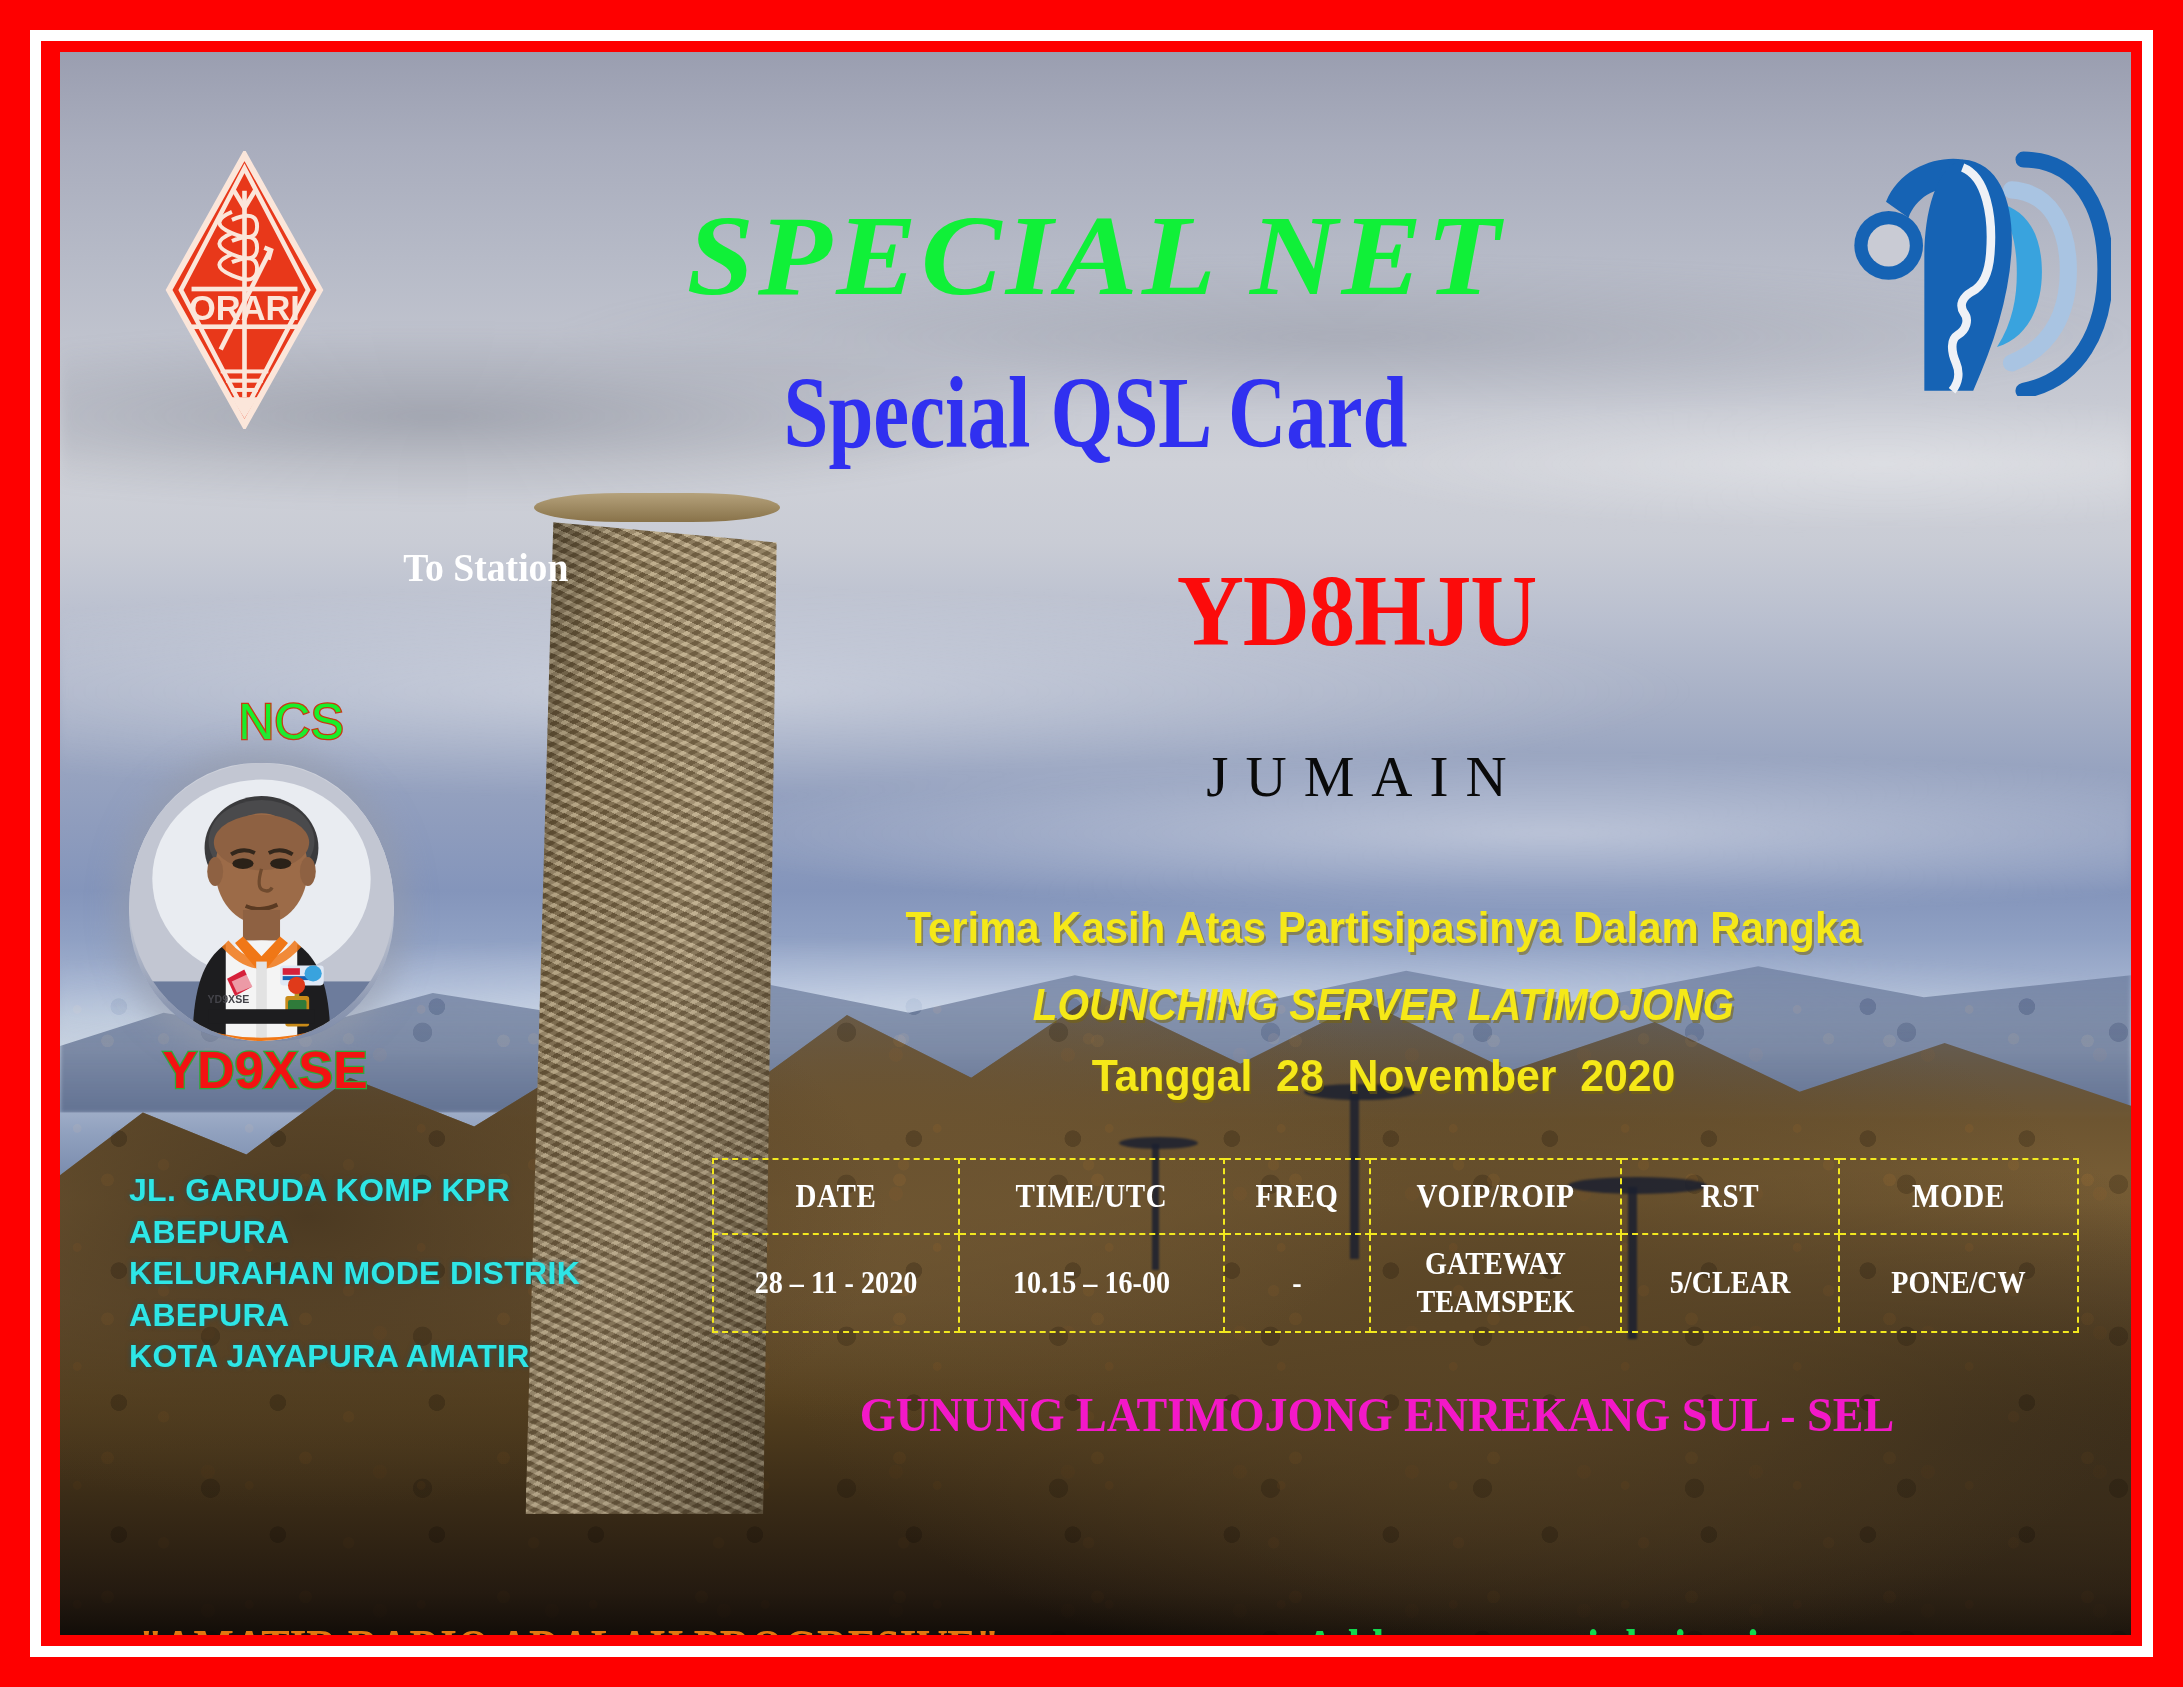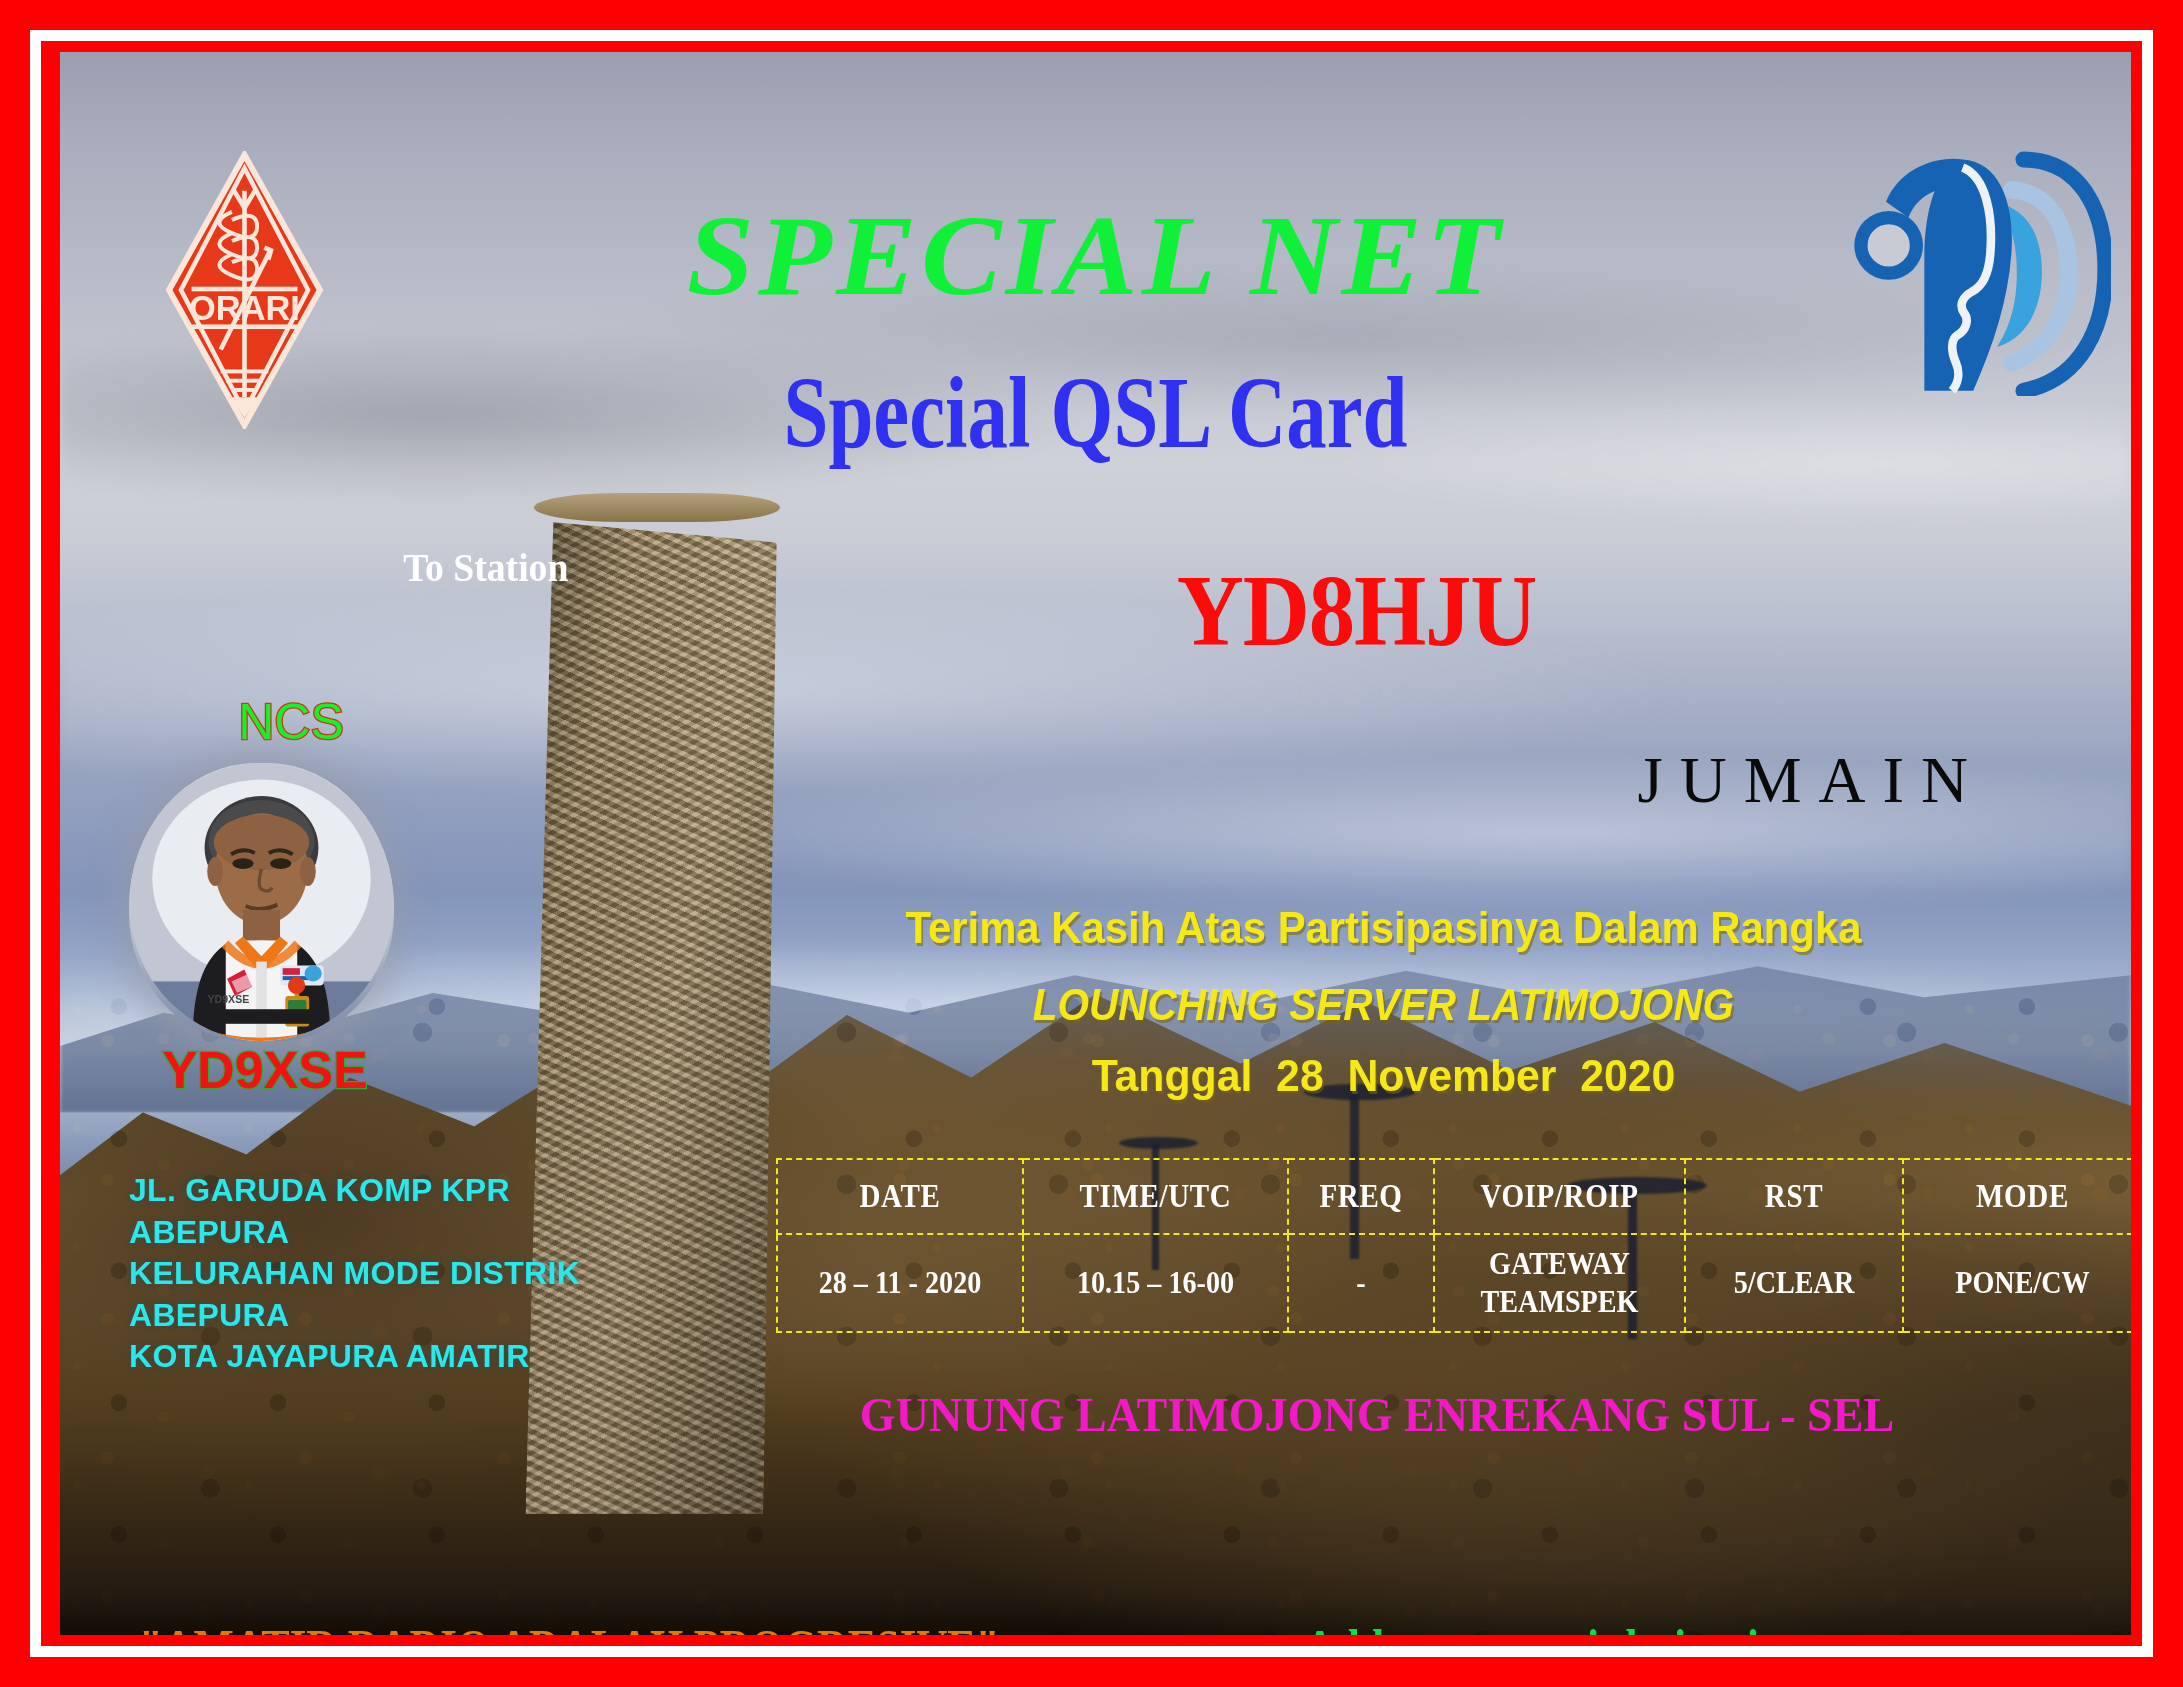--- a/index.html
+++ b/index.html
@@ -175,23 +175,23 @@
   }
   .callsign{
     position:absolute;left:668px;right:146px;top:509px;text-align:center;
     font-family:"Liberation Serif",serif;
     font-weight:bold;font-size:101px;line-height:1;
     color:#FC0B0B;
     letter-spacing:-1.3px;
     transform:scaleX(.92);
   }
   .opname{
-    position:absolute;left:668px;right:146px;top:696px;text-align:right;
-    font-family:"Liberation Serif",serif;
-    font-size:65px;line-height:1;color:#0a0a0a;
+    position:absolute;left:668px;right:146px;top:696px;text-align:center;
+    font-family:"Liberation Serif",serif;
+    font-size:57px;line-height:1;color:#0a0a0a;
     letter-spacing:17px;
     text-indent:17px;
   }
 
   .ncs-label{
     position:absolute;left:132px;top:645px;width:198px;text-align:center;
     font-family:"Liberation Sans",sans-serif;
     font-weight:normal;font-size:50px;line-height:1;color:#17F02A;
     -webkit-text-stroke:2.6px #C83A12;
     paint-order:stroke fill;
@@ -243,21 +243,21 @@
     font-family:"Liberation Sans",sans-serif;
     font-weight:bold;font-size:45px;line-height:1;
     color:#F5E818;
     transform:scaleX(.95);
     text-shadow:2px 2.6px 0 rgba(120,100,10,.55);
     white-space:pre;
   }
 
   
   .logtable{
-    position:absolute;left:716px;top:1106px;width:1365px;
+    position:absolute;left:652px;top:1106px;width:1365px;
     border-collapse:collapse;
     table-layout:fixed;
   }
   .logtable td{
     border:2px dashed #F2E81E;
     color:#ffffff;
     font-family:"Liberation Serif",serif;
     font-weight:bold;
     text-align:center;
     vertical-align:middle;

